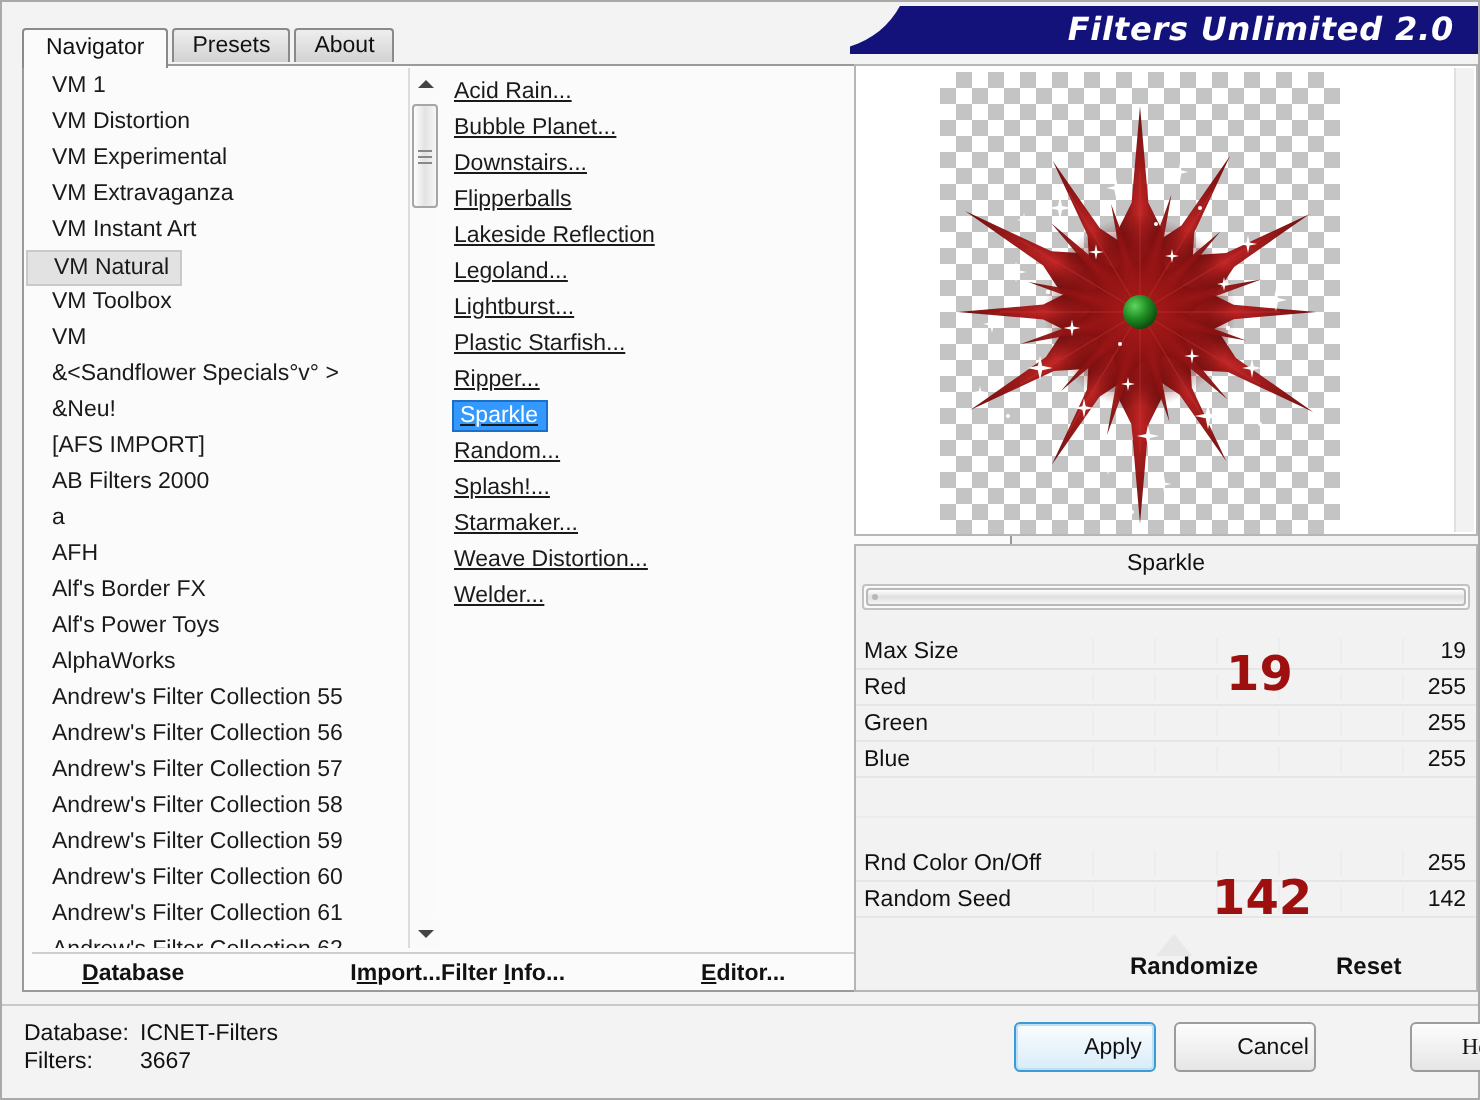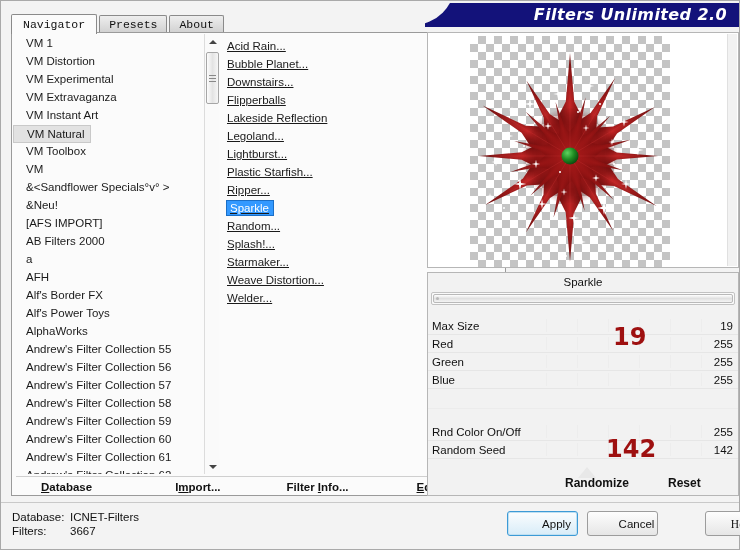--- a/index.html
+++ b/index.html
@@ -48,23 +48,22 @@
     letter-spacing: 0.4px;
     white-space: nowrap;
   }
 
   
   .tabstrip {
     position: absolute;
     left: 10px; top: 13px;
     height: 19px;
     display: flex;
-    align-items: center;
+    align-items: flex-start;
     z-index: 5;
-    font-family: Liberation Mono, monospace;
   }
   .tab {
     height: 17px;
     line-height: 17px;
     padding: 0 9px;
     font-size: 11.5px;
     color: #111;
     border: 1px solid #8a8a8a;
     border-bottom: none;
     background: linear-gradient(#eeeeee,#d2d2d2);
@@ -199,21 +198,21 @@
     display: flex;
     align-items: center;
     font-size: 11.5px;
     color: #111;
     font-weight: bold;
   }
   .panel-menu .mi { cursor: default; white-space: nowrap; }
   .panel-menu .mi u { text-decoration: underline; }
   .mi-1 { margin-left: 29px; }
   .mi-2 { margin-left: 83px; }
-  .mi-3 { margin-left: 66px; }
+  .mi-3 { }
   .mi-4 { margin-left: 68px; }
 
   
   .preview {
     position: absolute;
     left: 426px; top: 31px;
     width: 312px; height: 236px;
     background: #ffffff;
     border: 1px solid #b6b6b6;
     box-sizing: border-box;

